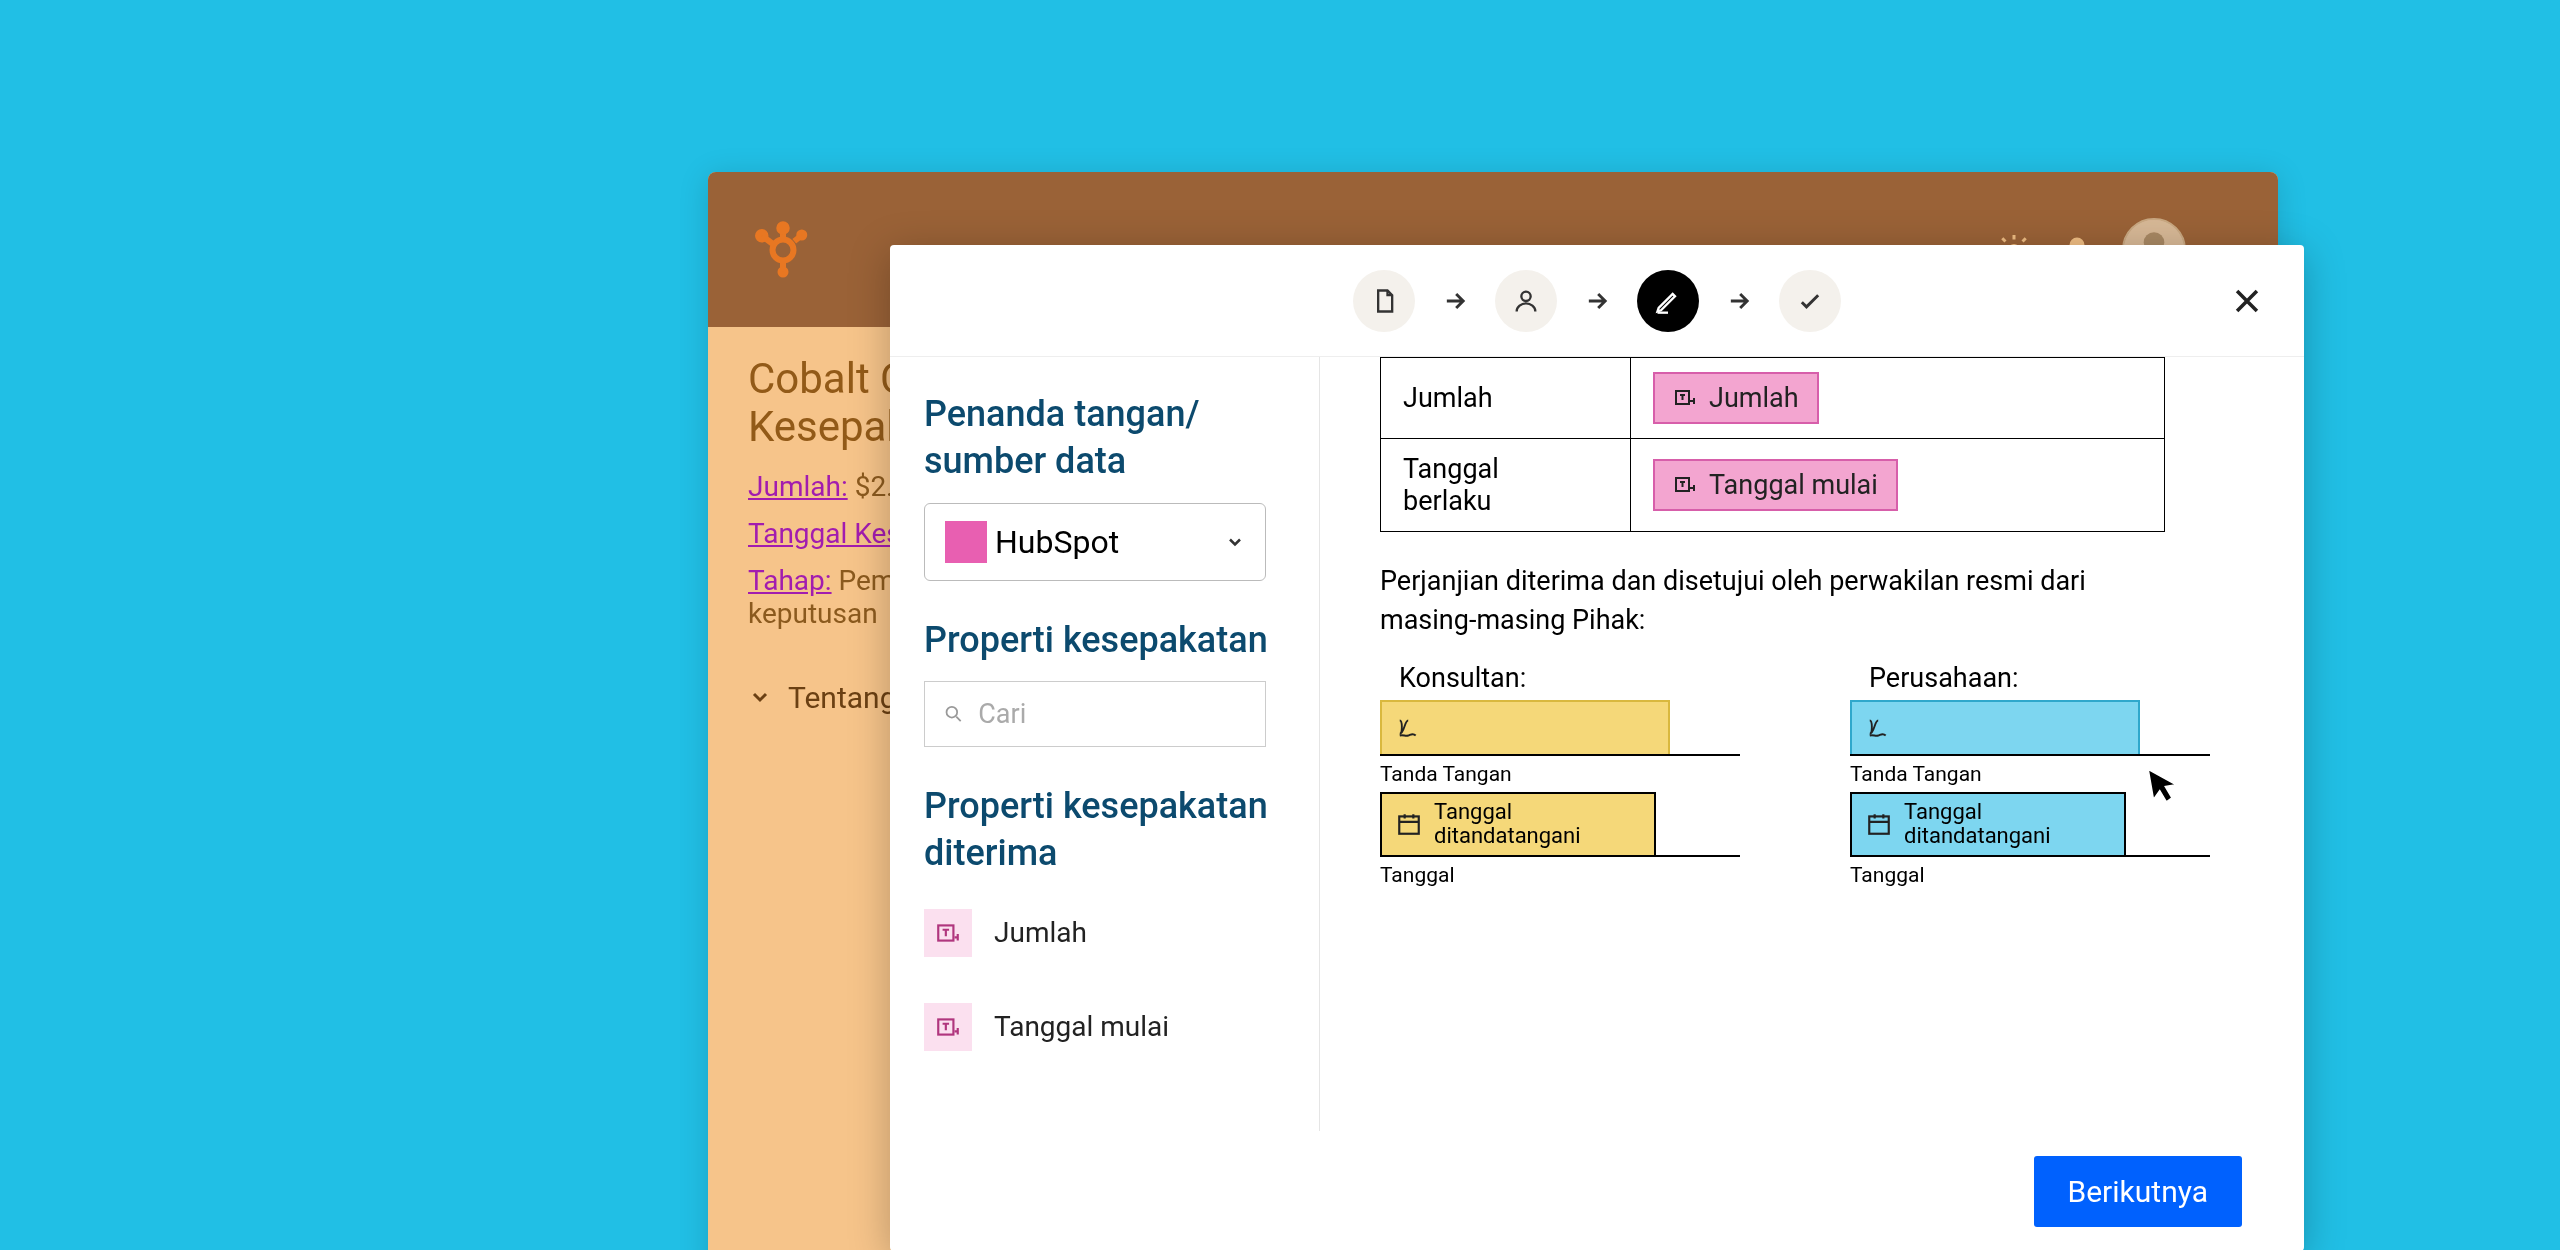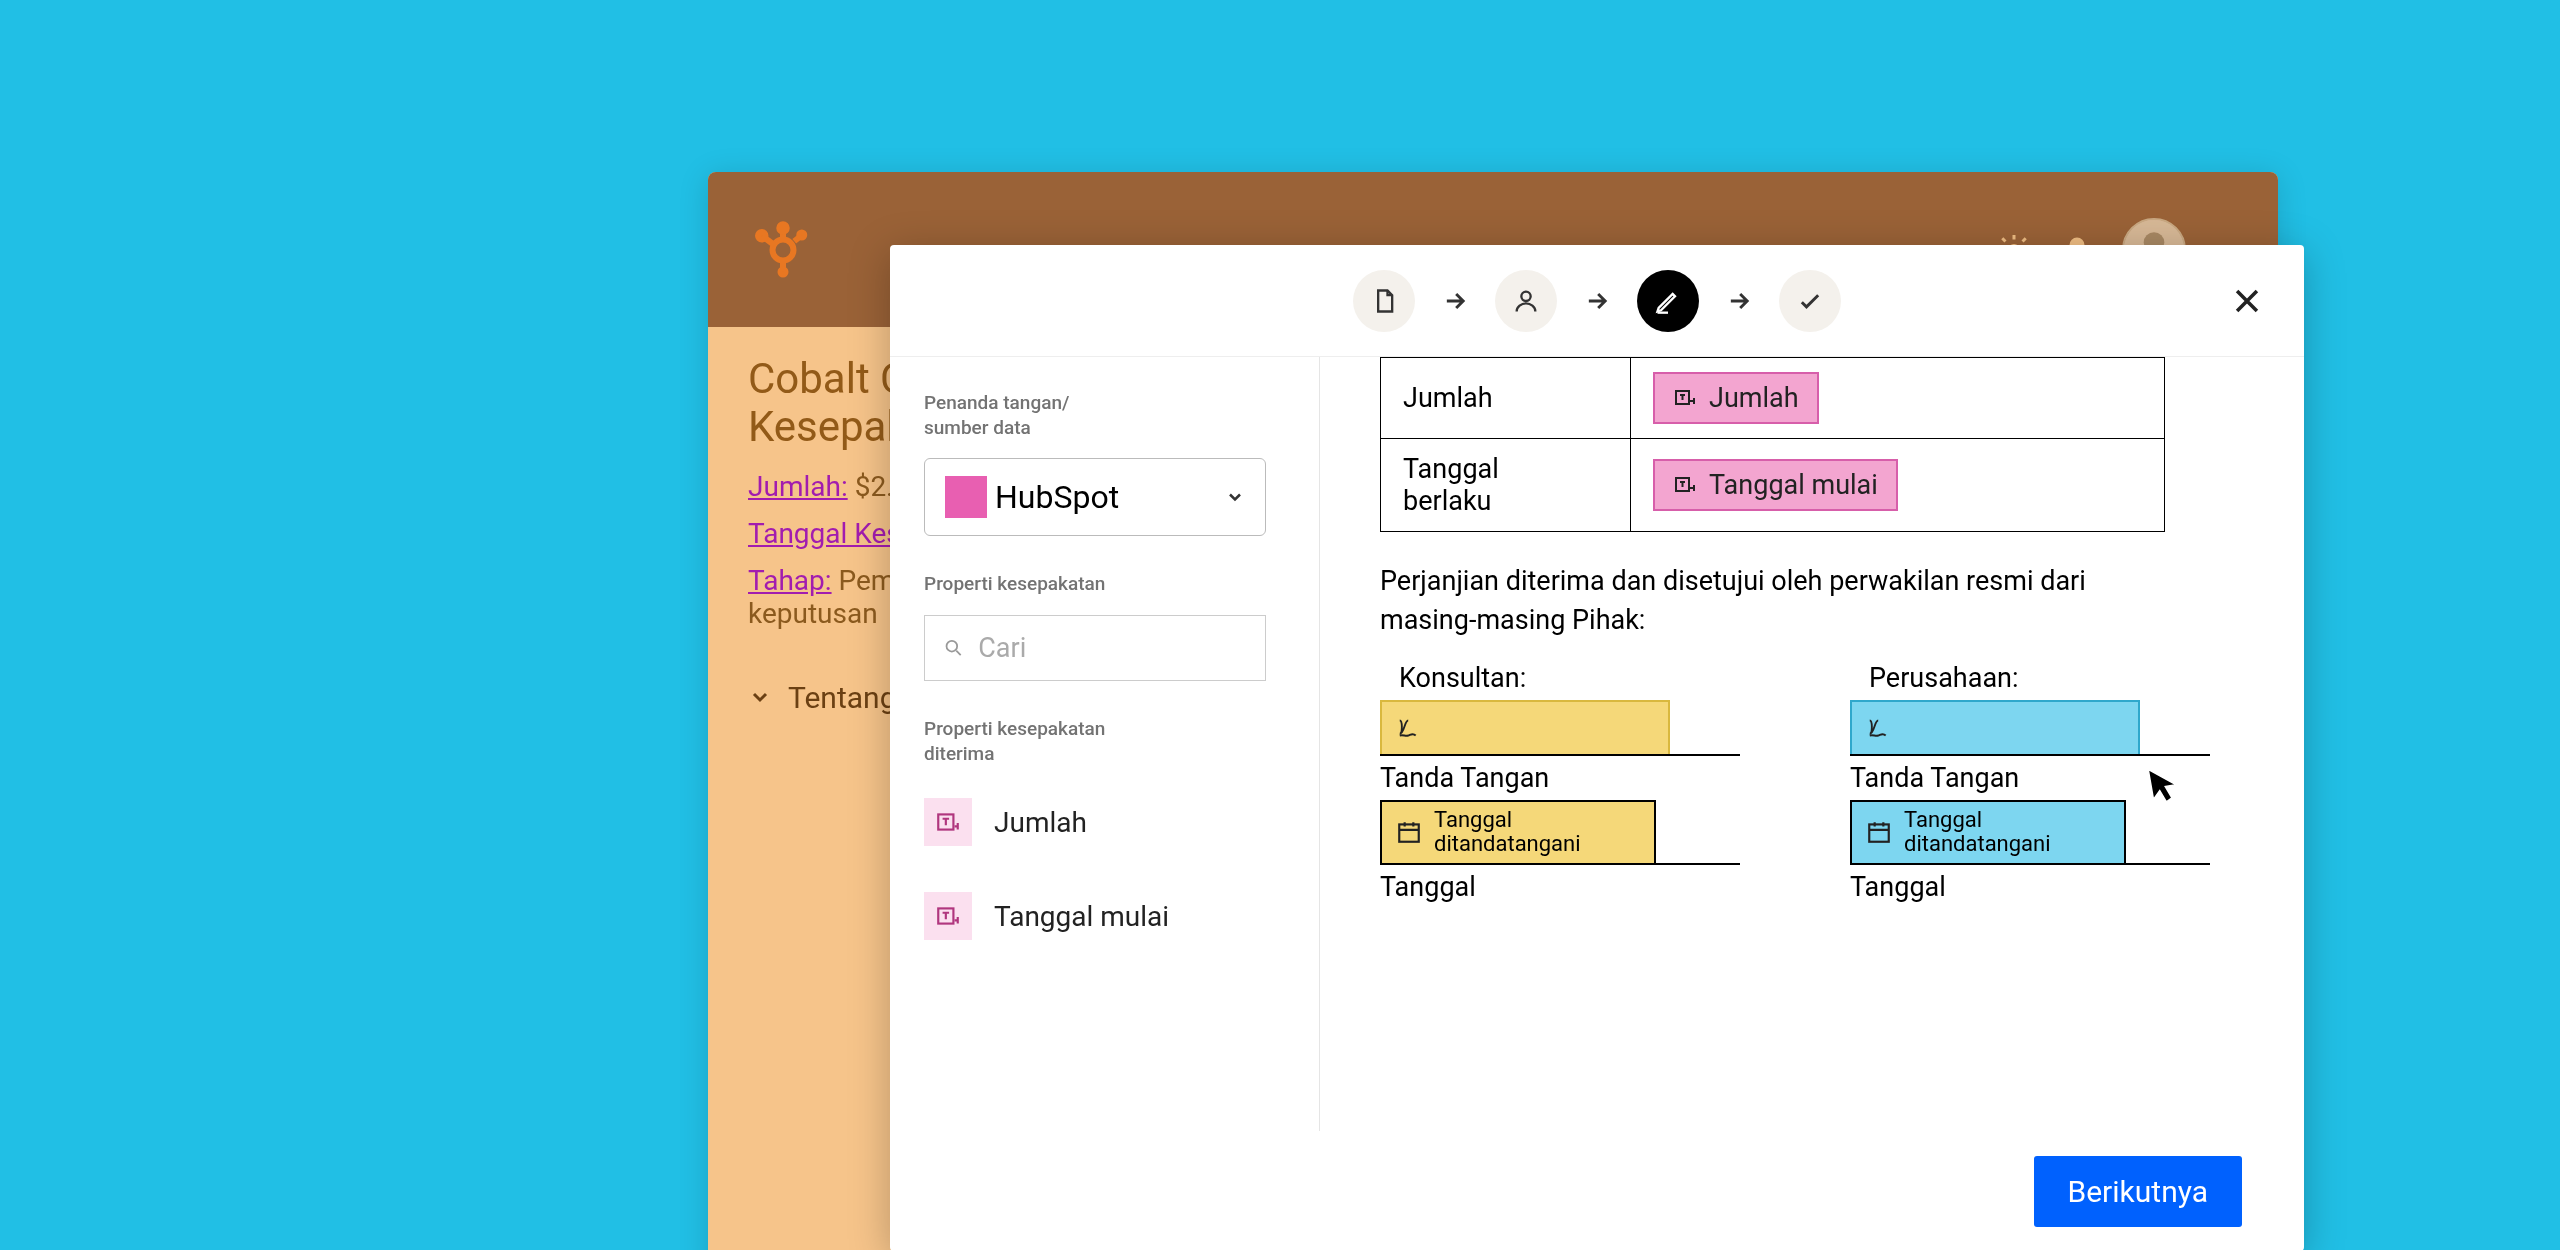--- a/index.html
+++ b/index.html
@@ -31,21 +31,21 @@
   
   .modal { position:absolute; top:245px; left:890px; width:1414px; height:1006px; background:#fff; box-shadow: 0 8px 40px rgba(0,0,0,.25); border-radius:4px; }
   .modal-header { height:112px; border-bottom:1px solid #eee; display:flex; align-items:center; justify-content:center; position:relative;}
   .close-x { position:absolute; right:40px; top:50%; transform:translateY(-50%); font-size:38px; color:#222; cursor:pointer;}
   .stepper { display:flex; align-items:center; gap:26px;}
   .step { width:62px; height:62px; border-radius:50%; background:#f4f1ec; display:flex; align-items:center; justify-content:center;}
   .step.active { background:#000; color:#fff;}
   .arrow-sep { font-size:28px; color:#555;}
   .modal-body { display:flex; height: calc(100% - 112px - 120px);}
   .side { width:430px; border-right:1px solid #e5e5e5; padding:34px 34px;}
-  .side h4 { font-size:19px; font-weight:500; color:#737373; line-height:1.3; margin-bottom:18px;}
+  .side h4 { font-size:36px; font-weight:500; color:#0c4a6e; line-height:1.3; margin-bottom:18px;}
   .dd { border:1px solid #bbb; border-radius:6px; height:78px; display:flex; align-items:center; padding:0 20px; gap:8px; font-size:32px; width: 342px; margin-bottom:36px; cursor:pointer;}
   .swatch { width:42px; height:42px; background:#e85fb1;}
   .dd-chev { margin-left:auto; font-size:22px; color:#333;}
   .search { border:1px solid #ccc; height:66px; width:342px; display:flex; align-items:center; padding:0 18px; gap:14px; color:#888; font-size:27px; margin-bottom:36px;}
   .search input { border:none; outline:none; font-size:27px; width:100%; color:#333;}
   .search input::placeholder { color:#aaa;}
   .prop-item { display:flex; align-items:center; gap:22px; font-size:28px; color:#222; padding:14px 0; cursor:pointer;}
   .prop-icon { width:48px; height:48px; background:#fbe0ef; display:flex; align-items:center; justify-content:center; color:#b0367e;}
 
   .doc { flex:1; padding:0 50px 20px 60px; overflow:hidden;}
@@ -57,21 +57,21 @@
   .blue { background:#7dd6f0; border-color:#2fa8cc; color:#222;}
 
   .agree { margin-top:30px; font-size:27px; line-height:1.45; max-width:800px;}
   .sig-row { display:flex; gap:110px; margin-top:22px;}
   .sig-col { width:360px;}
   .sig-col .lbl { font-size:27px; margin-bottom:6px;margin-left:19px;}
   .sigbox { height:56px; border:2px solid; display:flex; align-items:center; padding:0 14px; gap:10px; width:290px;}
   .yellow { background:#f5d879; border-color:#d9b83e;}
   .cyan { background:#7dd6f0; border-color:#2fa8cc;}
   .underline { border-bottom:2px solid #000; width:360px; margin-top:-2px; height:2px;}
-  .small-lbl { font-size:27px; margin-top:6px;}
+  .small-lbl { font-size:21px; margin-top:6px;}
   .datebox { border:2px solid; display:inline-flex; align-items:center; padding:6px 14px; gap:12px; font-size:22px; line-height:1.1; width:276px; margin-top:6px;}
   .datebox .two-line { display:flex; flex-direction:column;}
 
   .modal-footer { height:120px; display:flex; align-items:center; justify-content:flex-end; padding:0 62px;}
   .primary-btn { background:#0061fe; color:#fff; font-size:30px; padding:18px 34px; border:none; border-radius:3px; cursor:pointer;}
 
   .cursor { position:absolute; top:765px; left:2148px; font-size:40px; color:#000; pointer-events:none; transform: rotate(-10deg);}
 
   svg { display:block;}
 </style>

